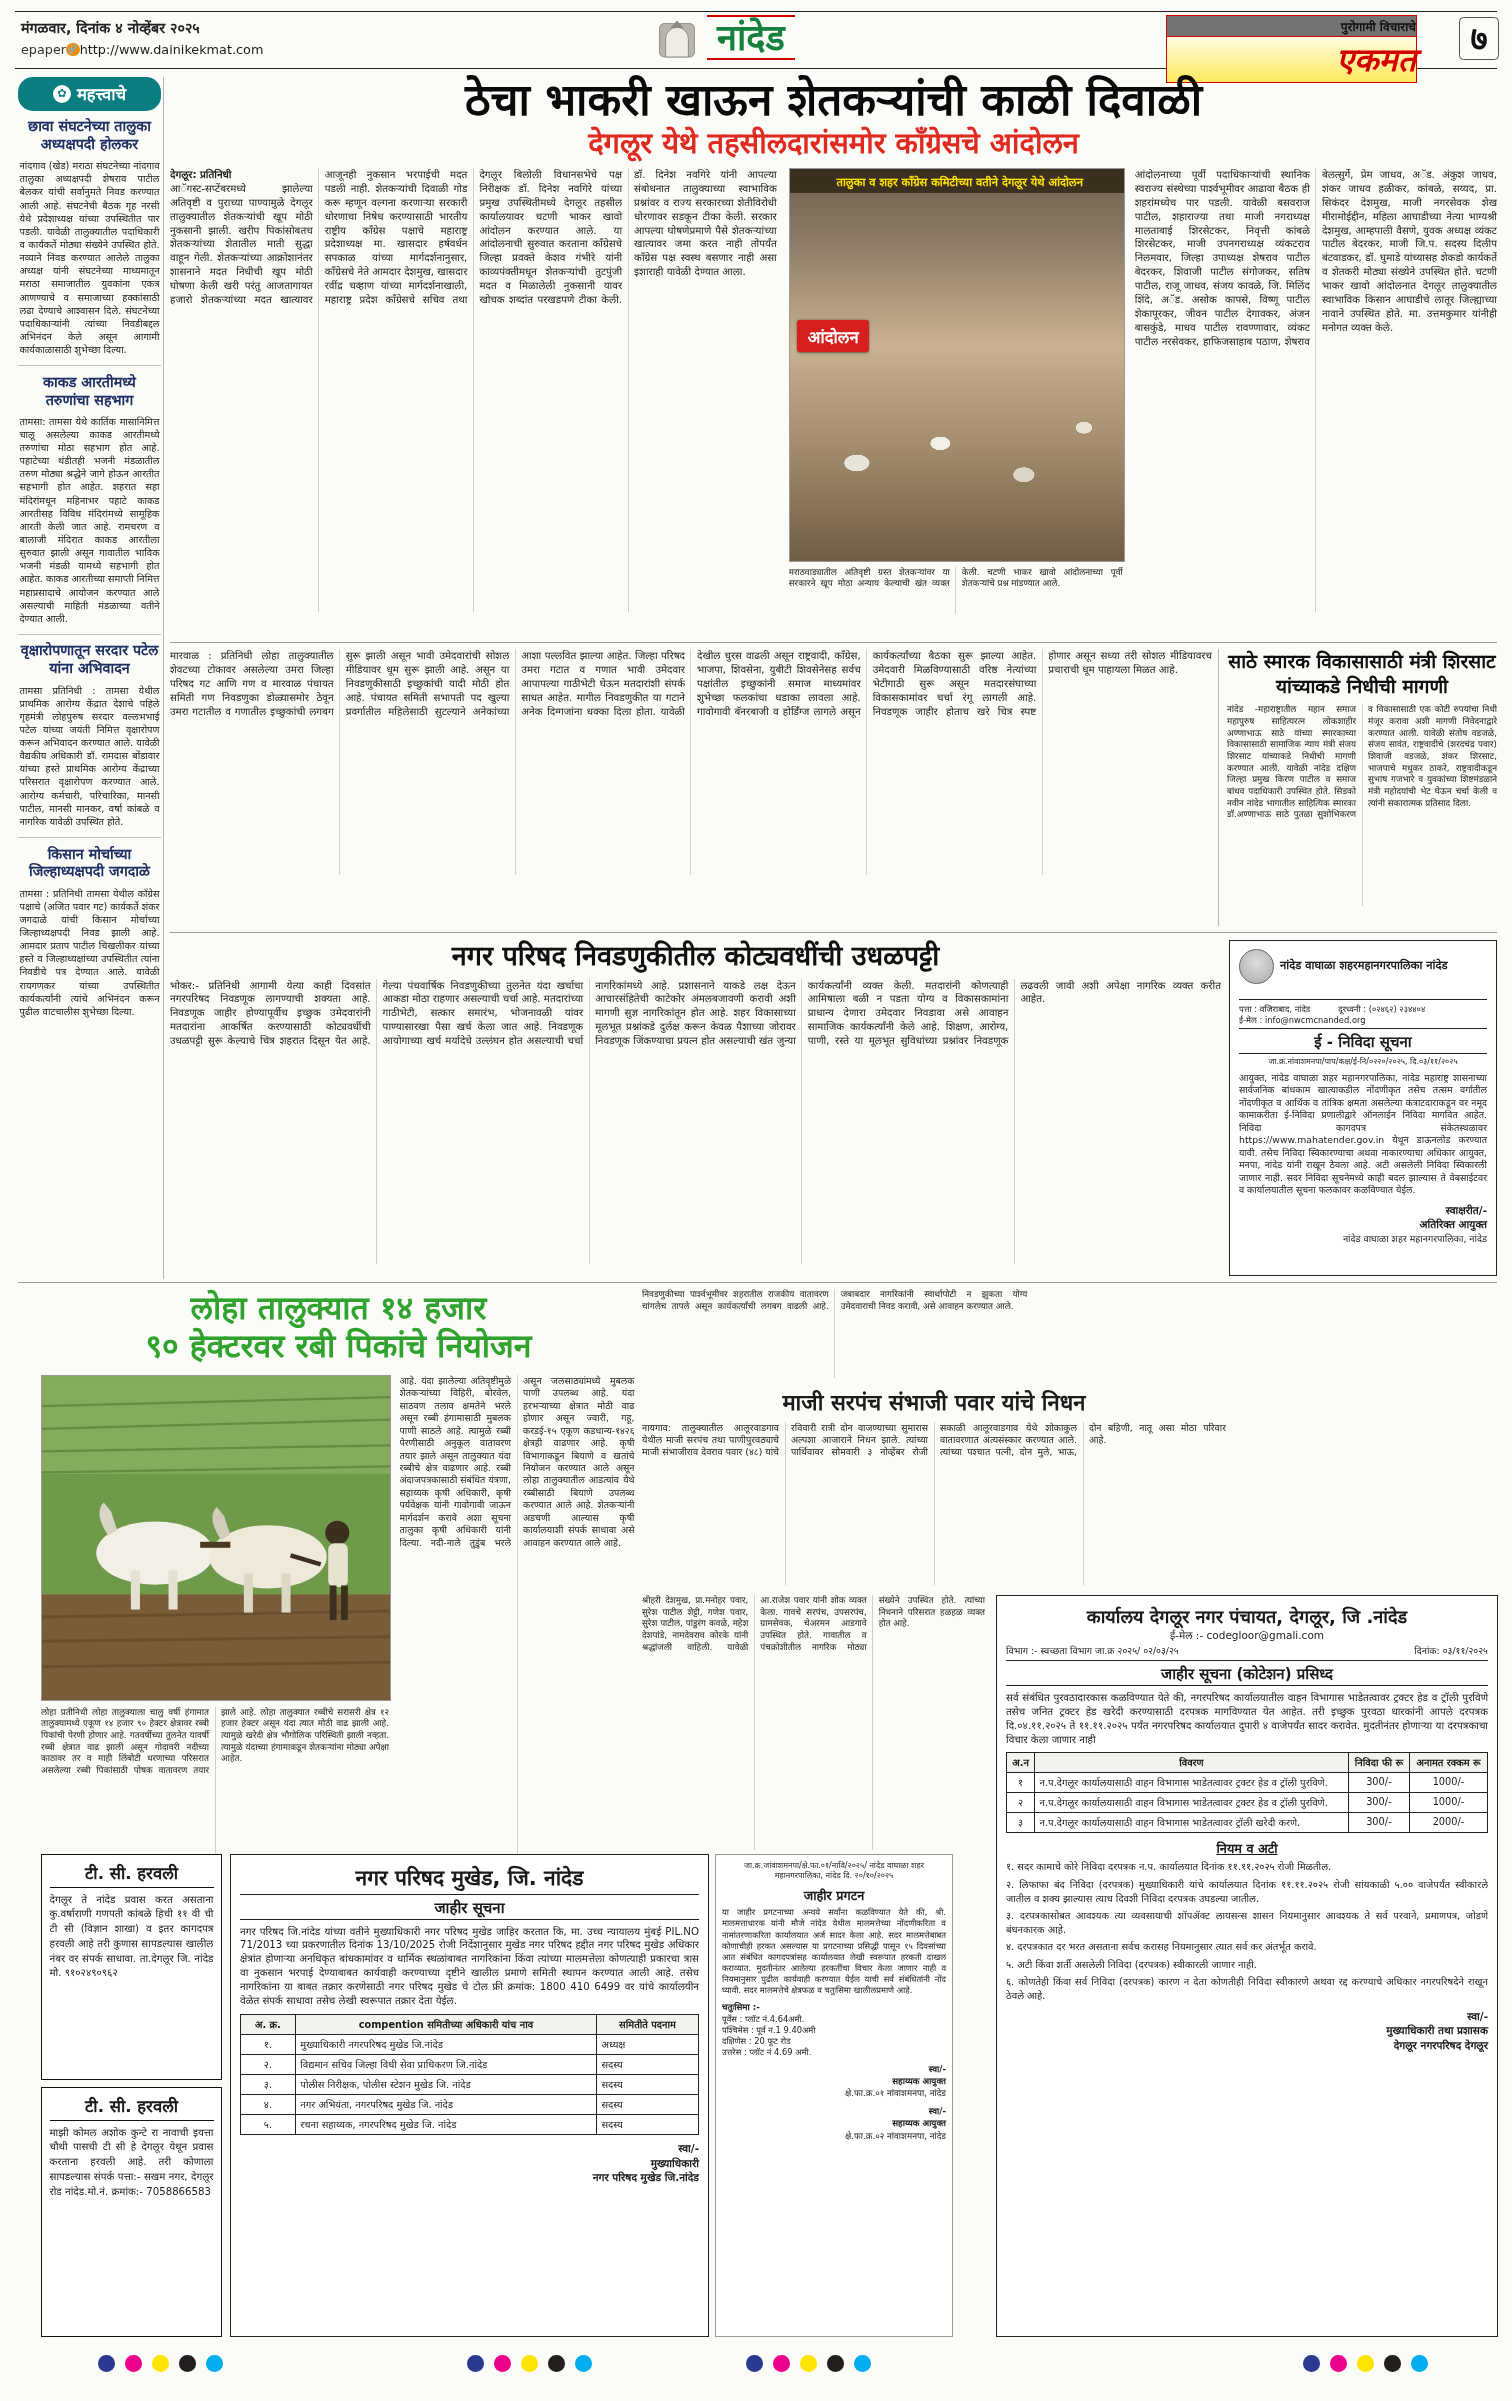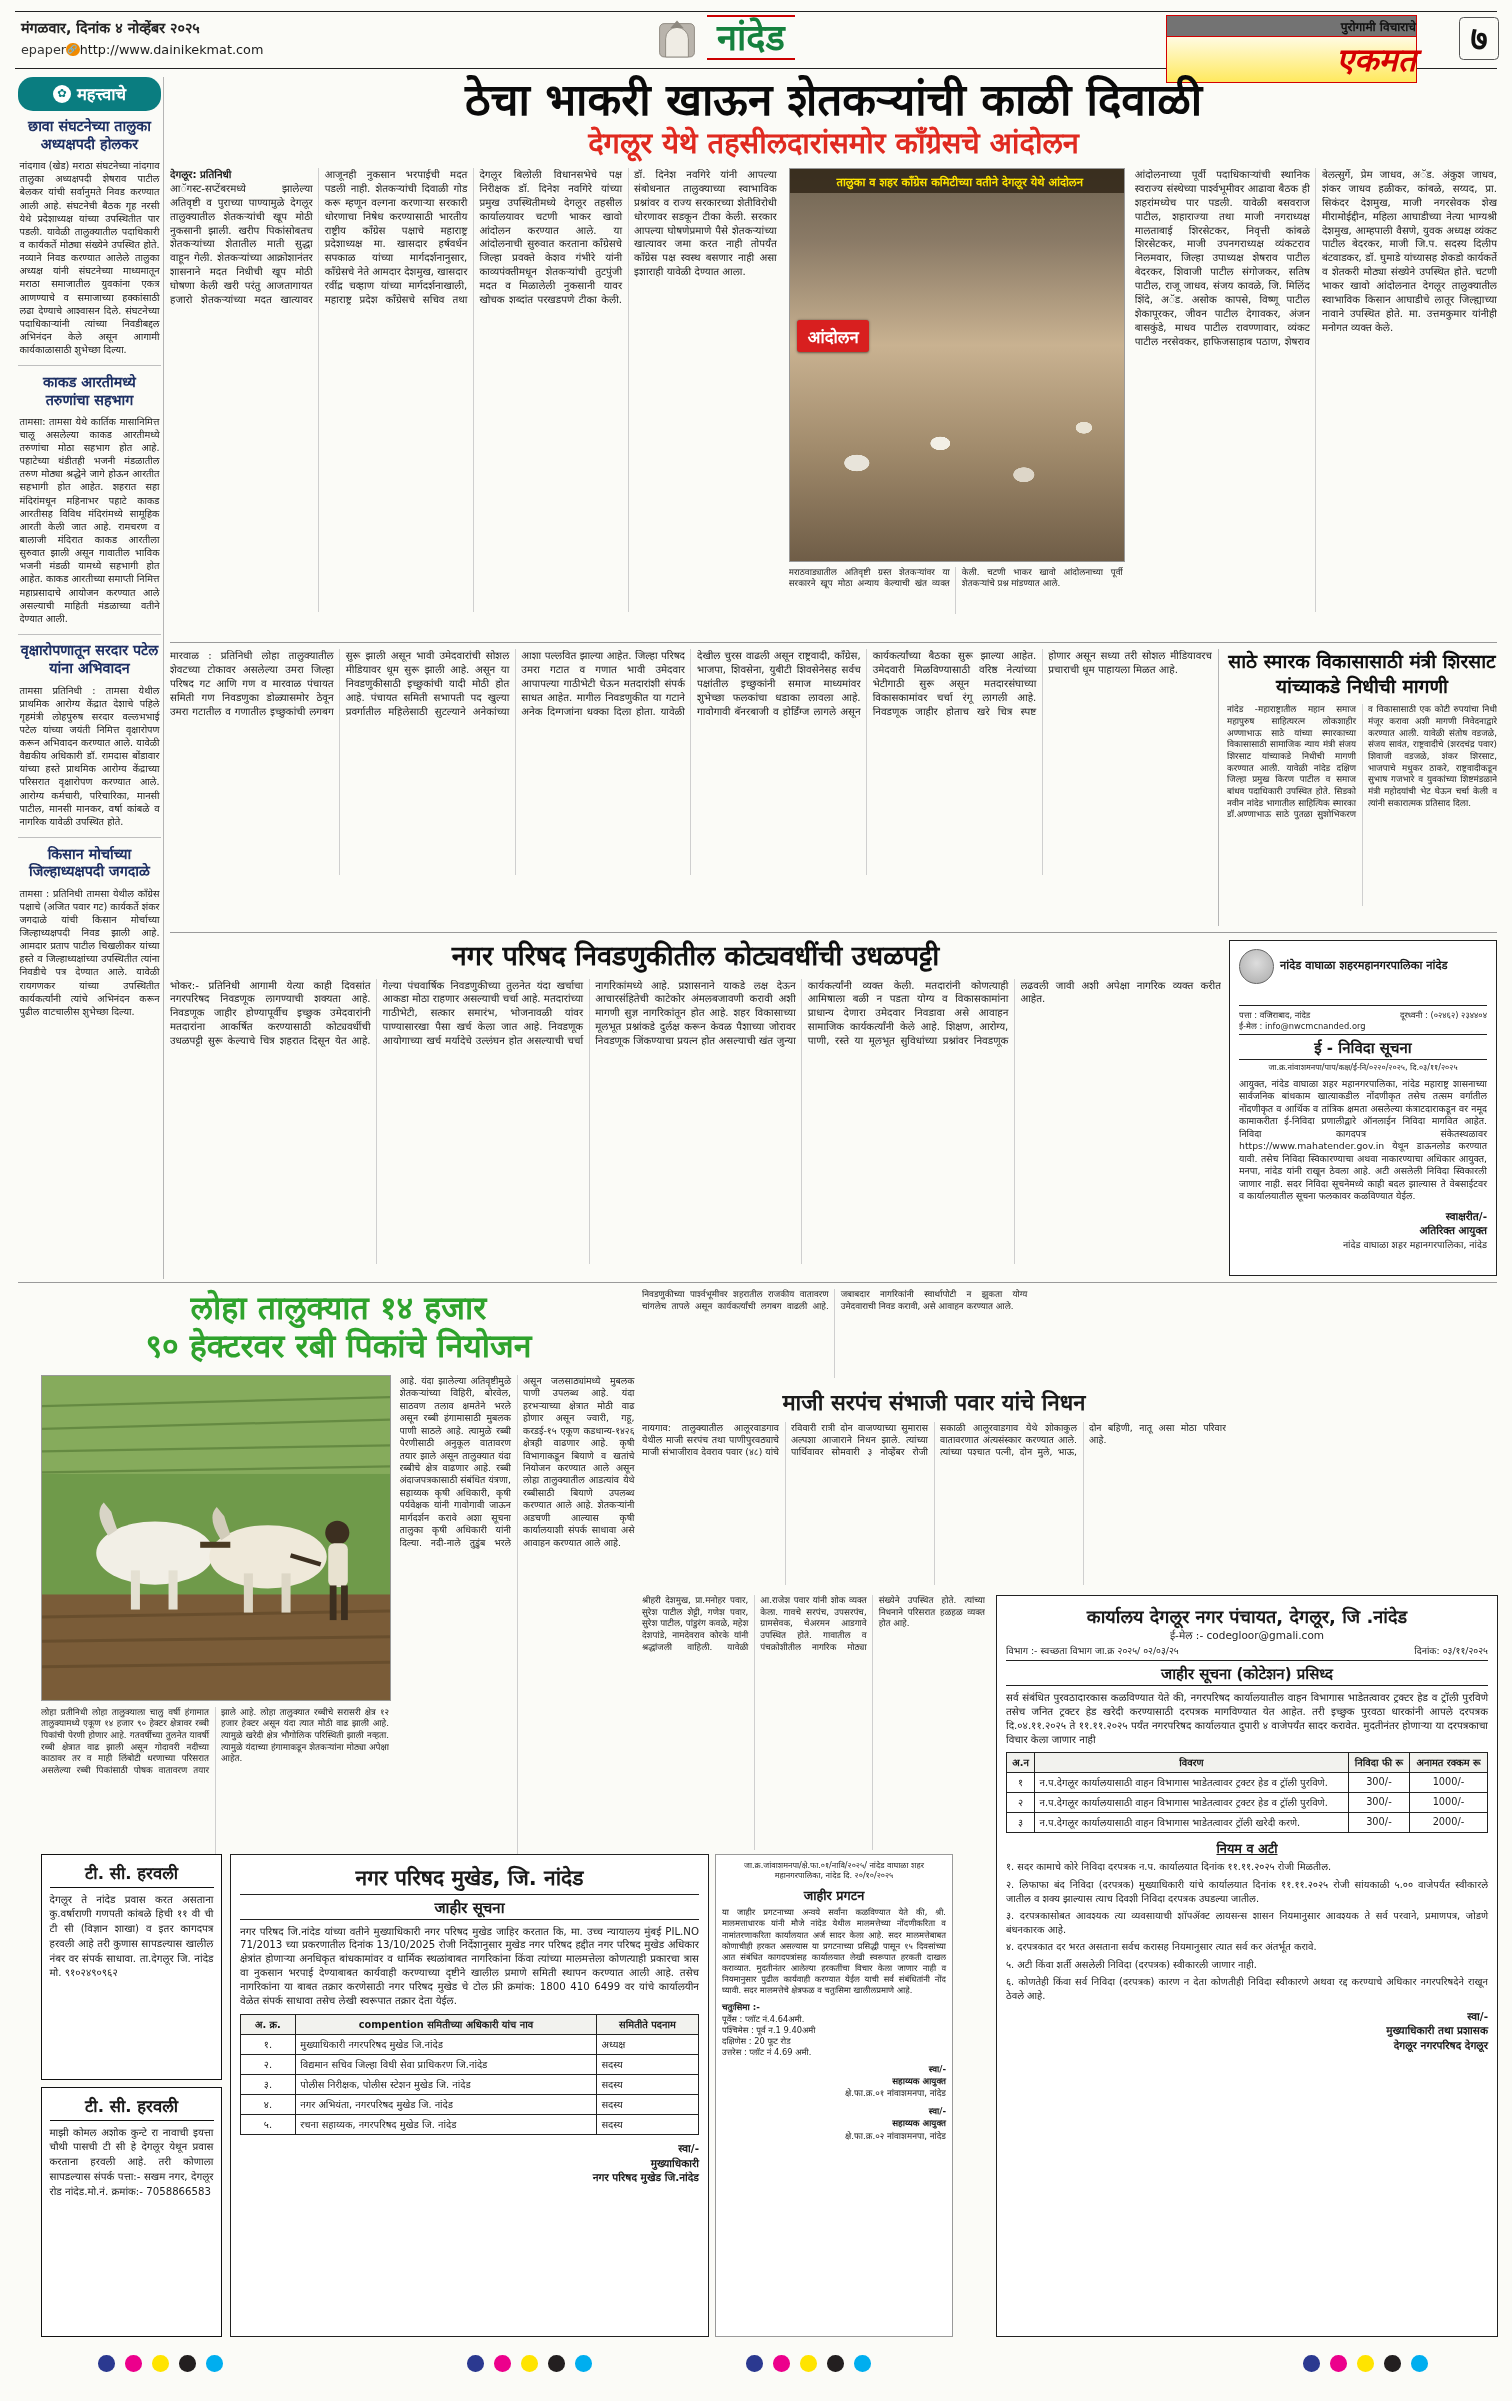--- a/index.html
+++ b/index.html
@@ -53,21 +53,21 @@
   table.nt{border-collapse:collapse;width:100%;margin:6px 0;font-size:9.8px;}
   table.nt th,table.nt td{border:0.9px solid #222;padding:3px 4.5px;vertical-align:top;}
   table.nt th{font-weight:bold;text-align:center;background:#f2f2ee;}
   .sign{text-align:right;font-size:10.5px;font-weight:bold;line-height:1.4;margin-top:6px;}
   .rules{margin:3px 0 0;padding:0;list-style:none;font-size:9.8px;line-height:1.4;text-align:justify;}
   .rules li{margin-bottom:3.8px;}
   .green-h{font-size:32px;font-weight:900;color:#2fa32d;text-align:center;line-height:1.2;margin:0 0 9px;}
   .ad{border:1.5px solid #111;background:#fff;padding:6px 7.5px;box-sizing:border-box;overflow:hidden;}
   .ad h4{margin:0 0 4.5px;font-size:16.6px;font-weight:900;text-align:center;border-bottom:1.1px solid #111;padding-bottom:3px;}
   .ad p{margin:0;font-size:10.2px;line-height:1.45;text-align:justify;}
-  .muni-head{display:flex;gap:6px;align-items:center;border-bottom:1.1px solid #222;padding-bottom:21px;margin-bottom:3px;}
+  .muni-head{display:flex;gap:6px;align-items:center;border-bottom:1.1px solid #222;padding-bottom:15px;margin-bottom:3px;}
   .seal{width:33px;height:33px;border-radius:50%;border:1.5px solid #666;background:radial-gradient(circle at 50% 40%,#ddd,#aaa);flex:0 0 33px;}
   .dot{width:16.6px;height:16.6px;border-radius:50%;display:inline-block;margin-right:10.5px;}
   .d1{background:#2b3990}.d2{background:#ec008c}.d3{background:#ffe400}.d4{background:#231f20}.d5{background:#00aeef}
   .tiny-ref{font-size:8px;text-align:center;line-height:1.3;}
   .notice-h{font-size:12.8px;font-weight:900;text-align:center;margin:3.8px 0;}
 </style>
 </head>
 <body>
 
 <div class="page">
@@ -158,21 +158,21 @@
   <div class="abs" style="left:170px;top:940px;width:1051px;height:336px;">
     <h2 class="sec-h">नगर परिषद निवडणुकीतील कोट्यवधींची उधळपट्टी</h2>
     <div class="cols c5 bt" style="height:285px;">भोकर:- प्रतिनिधी आगामी येत्या काही दिवसांत नगरपरिषद निवडणूक लागण्याची शक्यता आहे. निवडणूक जाहीर होण्यापूर्वीच इच्छुक उमेदवारांनी मतदारांना आकर्षित करण्यासाठी कोट्यवधींची उधळपट्टी सुरू केल्याचे चित्र शहरात दिसून येत आहे. गेल्या पंचवार्षिक निवडणुकीच्या तुलनेत यंदा खर्चाचा आकडा मोठा राहणार असल्याची चर्चा आहे. मतदारांच्या गाठीभेटी, सत्कार समारंभ, भोजनावळी यांवर पाण्यासारखा पैसा खर्च केला जात आहे. निवडणूक आयोगाच्या खर्च मर्यादेचे उल्लंघन होत असल्याची चर्चा नागरिकांमध्ये आहे. प्रशासनाने याकडे लक्ष देऊन आचारसंहितेची काटेकोर अंमलबजावणी करावी अशी मागणी सुज्ञ नागरिकांतून होत आहे. शहर विकासाच्या मूलभूत प्रश्नांकडे दुर्लक्ष करून केवळ पैशाच्या जोरावर निवडणूक जिंकण्याचा प्रयत्न होत असल्याची खंत जुन्या कार्यकर्त्यांनी व्यक्त केली. मतदारांनी कोणत्याही आमिषाला बळी न पडता योग्य व विकासकामांना प्राधान्य देणारा उमेदवार निवडावा असे आवाहन सामाजिक कार्यकर्त्यांनी केले आहे. शिक्षण, आरोग्य, पाणी, रस्ते या मूलभूत सुविधांच्या प्रश्नांवर निवडणूक लढवली जावी अशी अपेक्षा नागरिक व्यक्त करीत आहेत.</div>
   </div>
 
   <div class="abs nbox" style="left:1229px;top:940px;width:268px;height:336px;">
     <div class="muni-head">
       <div class="seal"></div>
       <div style="font-size:11.3px;font-weight:900;line-height:1.25;">नांदेड वाघाळा शहरमहानगरपालिका नांदेड</div>
     </div>
-    <div style="font-size:8.3px;display:flex;justify-content:space-between;gap:28px;">
+    <div style="font-size:8.3px;display:flex;gap:28px;">
       <span>पत्ता : वजिराबाद, नांदेड</span>
       <span>दूरध्वनी : (०२४६२) २३४४०४</span>
     </div>
     <div style="font-size:8.3px;">ई-मेल : info@nwcmcnanded.org</div>
     <div class="t2">ई - निविदा सूचना</div>
     <div class="tiny-ref">जा.क्र.नांवाशमनपा/पाप/कक्ष/ई-नि/०२२०/२०२५, दि.०३/११/२०२५</div>
     <p class="bt-sm" style="margin:4.5px 0 0;font-size:9.3px;">आयुक्त, नांदेड वाघाळा शहर महानगरपालिका, नांदेड महाराष्ट्र शासनाच्या सार्वजनिक बांधकाम खात्याकडील नोंदणीकृत तसेच तत्सम वर्गातील नोंदणीकृत व आर्थिक व तांत्रिक क्षमता असलेल्या कंत्राटदाराकडून वर नमूद कामाकरीता ई-निविदा प्रणालीद्वारे ऑनलाईन निविदा मागवित आहेत. निविदा कागदपत्र संकेतस्थळावर https://www.mahatender.gov.in येथून डाऊनलोड करण्यात यावी. तसेच निविदा स्विकारण्याचा अथवा नाकारण्याचा अधिकार आयुक्त, मनपा, नांदेड यांनी राखून ठेवला आहे. अटी असलेली निविदा स्विकारली जाणार नाही. सदर निविदा सूचनेमध्ये काही बदल झाल्यास ते वेबसाईटवर व कार्यालयातील सूचना फलकावर कळविण्यात येईल.</p>
     <div class="sign">
       <div>स्वाक्षरीत/-</div>
       <div>अतिरिक्त आयुक्त</div>

